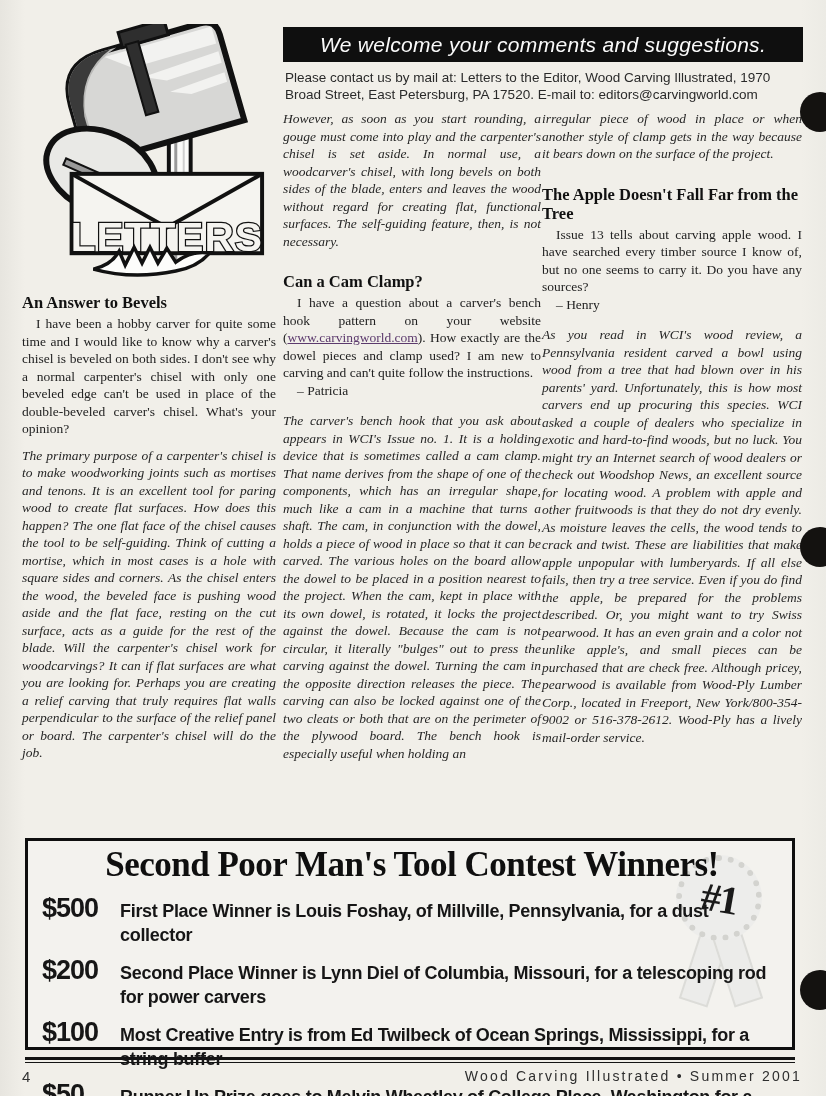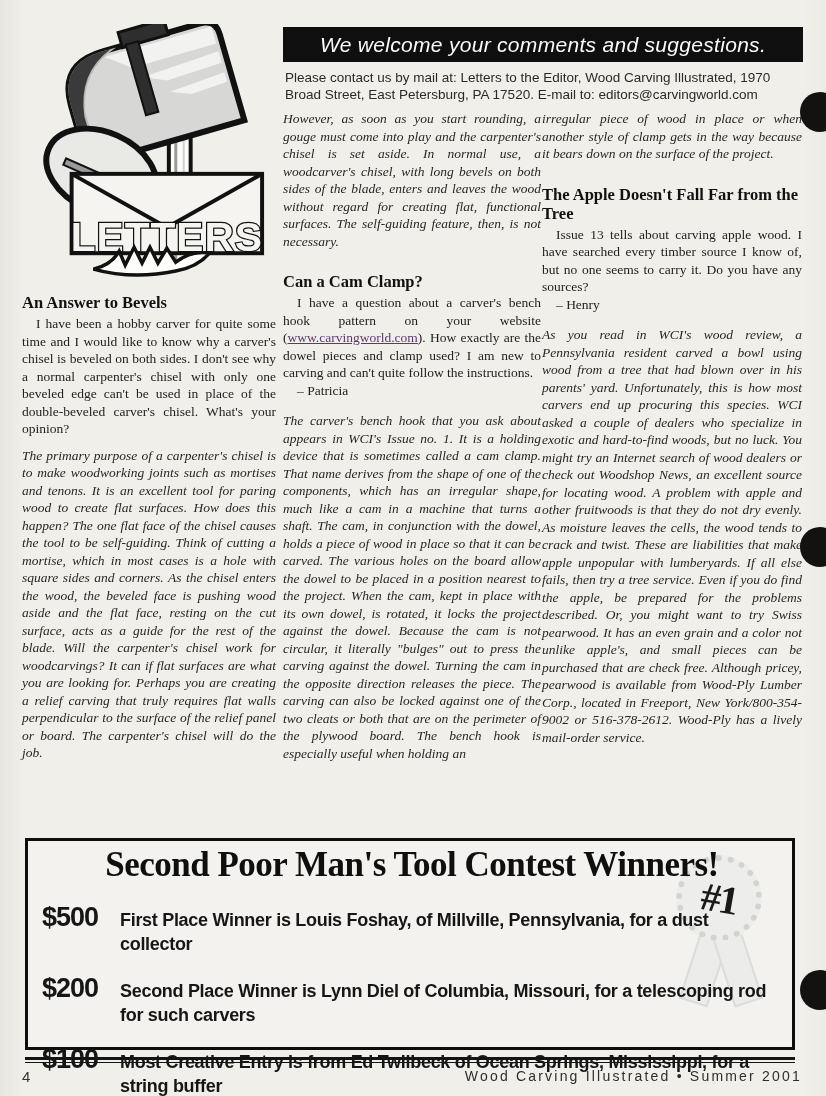--- a/index.html
+++ b/index.html
@@ -45,21 +45,21 @@
   .contest{
     left:25px;top:838px;width:770px;height:212px;background:#f3f2ee;
     border:3.5px solid #0e0e0e;box-sizing:border-box;padding:4px 10px 0 14px;
   }
   .contest-title{
     text-align:center;font-family:"Liberation Serif", serif;font-weight:bold;
     font-size:35px;line-height:40px;letter-spacing:-.5px;color:#0f0f0f;margin:0;
     position:relative;z-index:1;
   }
   .winner-row{
-    display:flex;align-items:baseline;margin-top:18px;position:relative;z-index:1;
+    display:flex;align-items:baseline;margin-top:9px;position:relative;z-index:1;
     font-family:"Liberation Sans", sans-serif;font-weight:bold;color:#161616;
   }
   .winner-amount{
     flex:none;width:78px;font-size:27px;letter-spacing:-1px;line-height:28px;
   }
   .winner-text{font-size:18px;letter-spacing:-.3px;line-height:24px;}
   
   .badge{position:absolute;right:18px;top:14px;width:110px;height:160px;z-index:0;}
   .badge-tail{
     position:absolute;top:60px;width:26px;height:86px;background:#ececea;
@@ -171,21 +171,21 @@
     </div>
   </div>
   <p class="contest-title">Second Poor Man's Tool Contest Winners!</p>
 
   <div class="winner-row">
     <span class="winner-amount">$500</span>
     <span class="winner-text">First Place Winner is Louis Foshay, of Millville, Pennsylvania, for a dust collector</span>
   </div>
   <div class="winner-row">
     <span class="winner-amount">$200</span>
-    <span class="winner-text">Second Place Winner is Lynn Diel of Columbia, Missouri, for a telescoping rod for such carvers</span>
+    <span class="winner-text">Second Place Winner is Lynn Diel of Columbia, Missouri, for a telescoping rod for power carvers</span>
   </div>
   <div class="winner-row">
     <span class="winner-amount">$100</span>
     <span class="winner-text">Most Creative Entry is from Ed Twilbeck of Ocean Springs, Mississippi, for a string buffer</span>
   </div>
   <div class="winner-row">
     <span class="winner-amount">$50</span>
     <span class="winner-text">Runner Up Prize goes to Melvin Wheatley of College Place, Washington for a relief carver's table top</span>
   </div>
 

